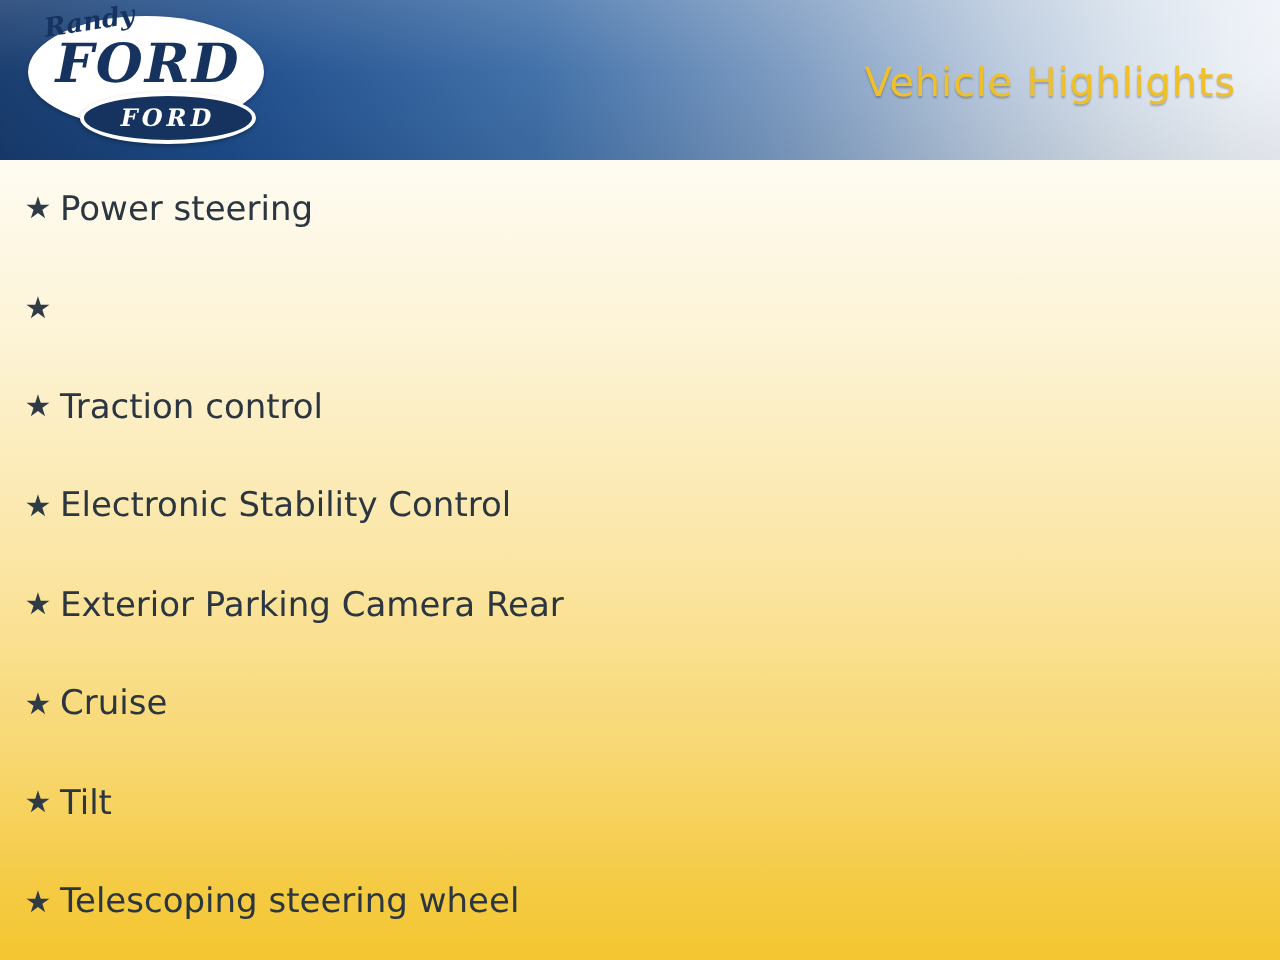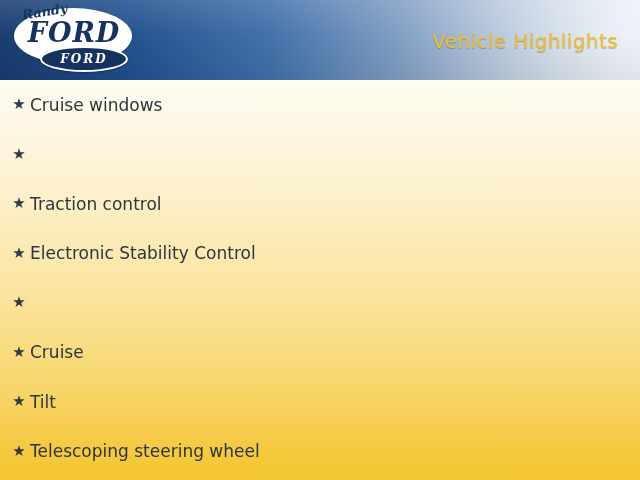--- a/index.html
+++ b/index.html
@@ -157,35 +157,36 @@
         <span>FORD</span>
       </div>
     </div>
 
     <div class="header-title">Vehicle Highlights</div>
   </div>
 
   <ul class="features">
     <li class="feature">
       <span class="star">★</span>
-      <span class="feature-label">Cruise windows</span>
+      <span class="feature-label">Power steering</span>
     </li>
     <li class="feature">
       <span class="star">★</span>
     </li>
     <li class="feature">
       <span class="star">★</span>
       <span class="feature-label">Traction control</span>
     </li>
     <li class="feature">
       <span class="star">★</span>
       <span class="feature-label">Electronic Stability Control</span>
     </li>
     <li class="feature">
       <span class="star">★</span>
+      <span class="feature-label">Exterior Parking Camera Rear</span>
     </li>
     <li class="feature">
       <span class="star">★</span>
       <span class="feature-label">Cruise</span>
     </li>
     <li class="feature">
       <span class="star">★</span>
       <span class="feature-label">Tilt</span>
     </li>
     <li class="feature">

